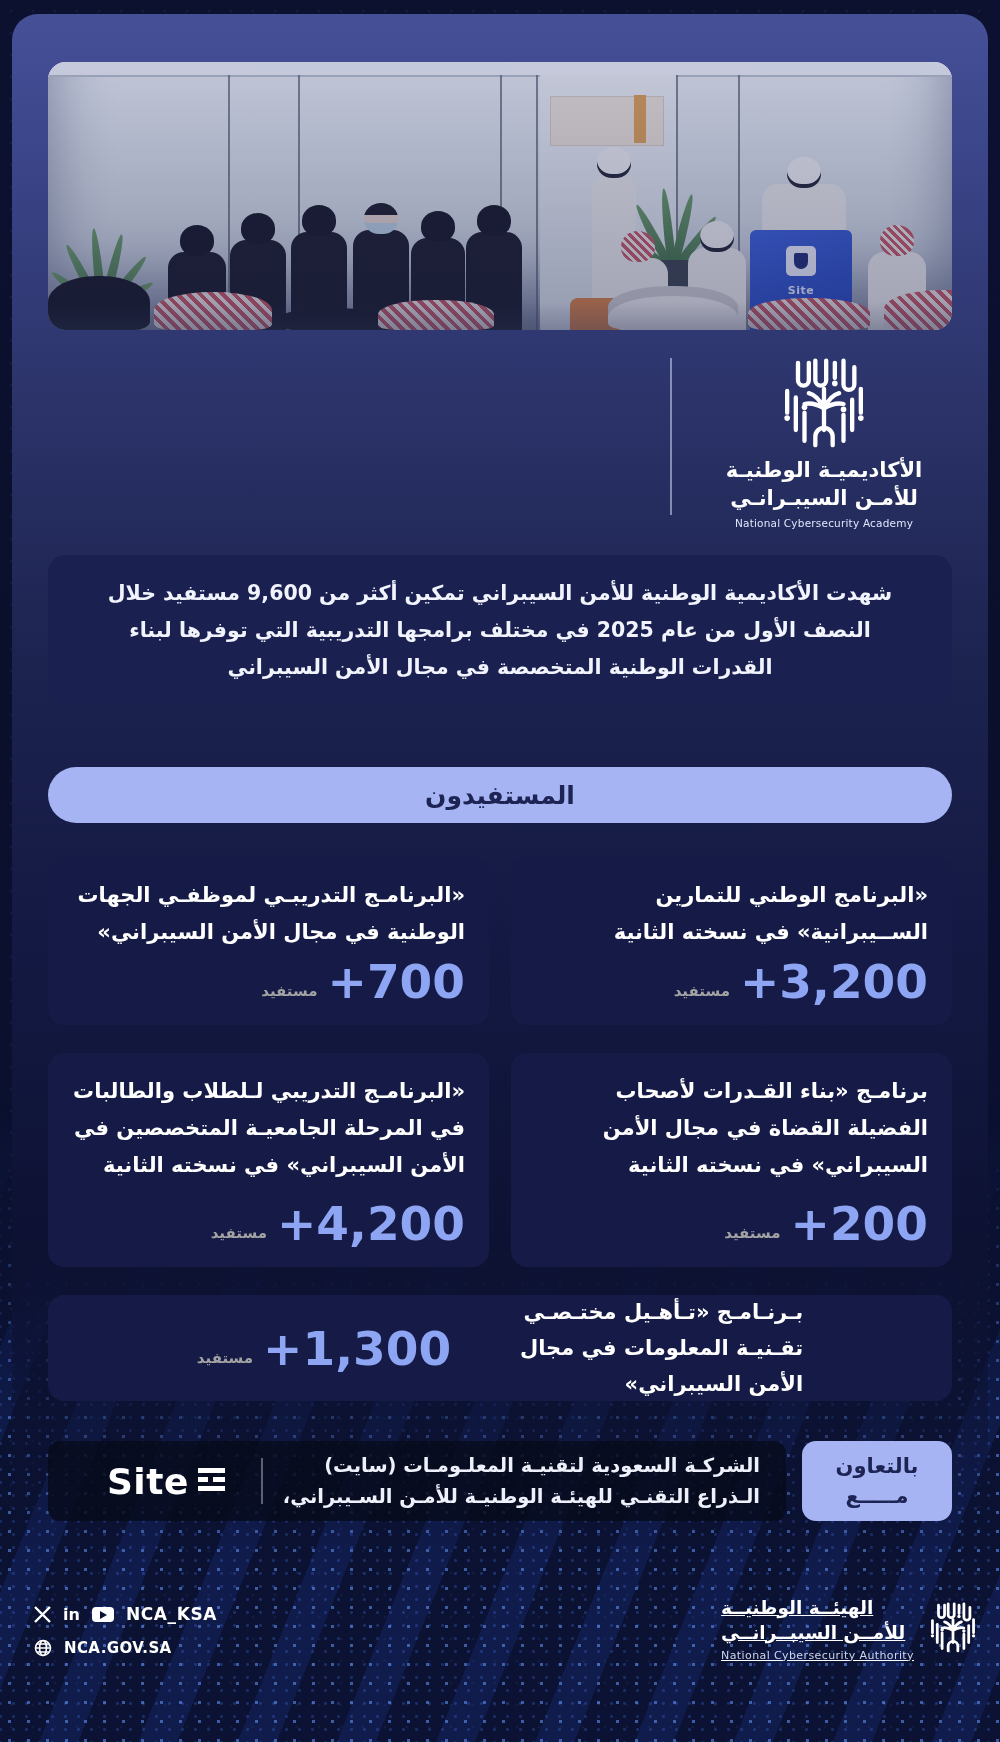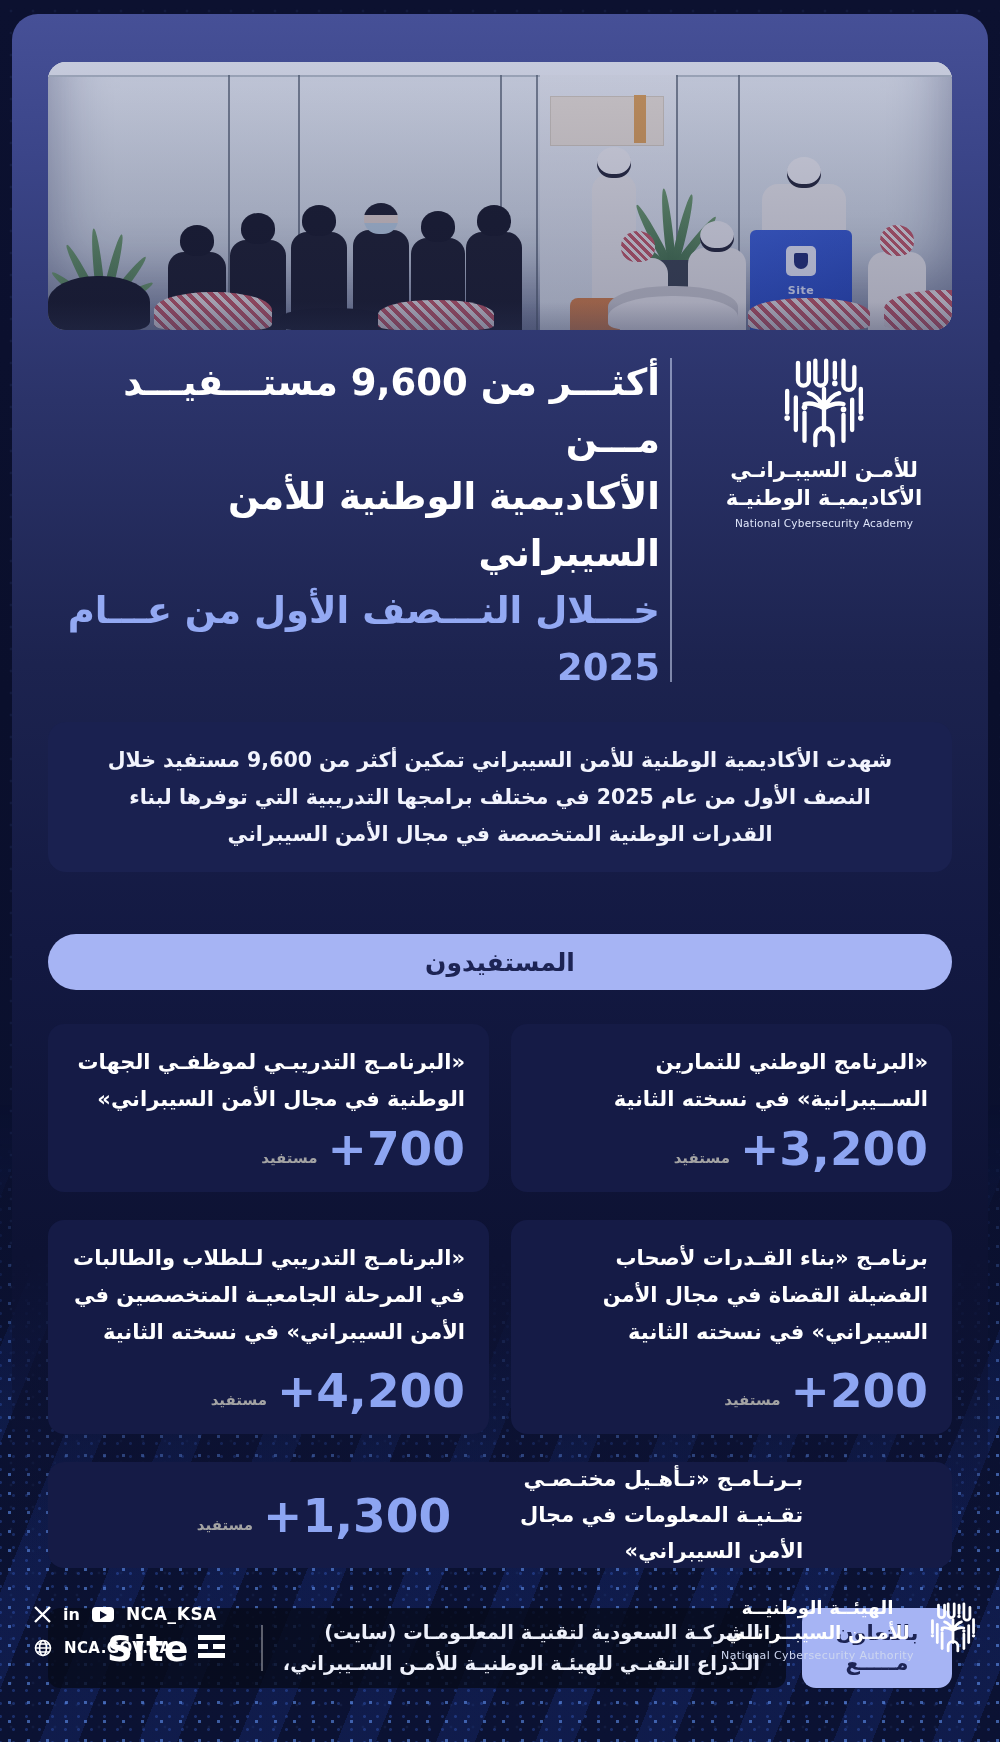--- a/index.html
+++ b/index.html
@@ -105,21 +105,21 @@
   .social{position:absolute;left:22px;top:16px;direction:ltr;text-align:right;}
   .social .row{display:flex;align-items:center;gap:12px;}
   .social .row+.row{margin-top:15px;}
   .handle{font-size:17px;font-weight:bold;letter-spacing:.6px;}
   .site-url{font-size:15px;font-weight:bold;letter-spacing:.4px;}
   .in-word{font-size:16px;font-weight:bold;}
   .yt{width:22px;height:15px;background:#fff;border-radius:4px;position:relative;}
   .yt::after{content:"";position:absolute;left:8px;top:4px;border-left:7px solid #0b1030;
       border-top:4px solid transparent;border-bottom:4px solid transparent;}
   .authority{position:absolute;right:6px;top:4px;display:flex;align-items:center;gap:10px;direction:ltr;}
-  .auth-text{text-align:center;}
+  .auth-text{text-align:left;text-decoration:underline;}
   .auth-ar{font-size:18.5px;font-weight:bold;line-height:25px;}
   .auth-en{font-size:11px;color:#cdd6f0;letter-spacing:.4px;margin-top:4px;}
 </style>
 </head>
 <body>
 
 <div class="page">
   <div class="dots-global"></div>
   <div class="streaks"></div>
   <div class="dots-bottom"></div>
@@ -198,30 +198,25 @@
             <circle cx="30" cy="51" r="2.6" fill="#fff" stroke="none"></circle>
           <path d="M82 34 v22"></path>
             <circle cx="82" cy="61" r="2.6" fill="#fff" stroke="none"></circle>
           <path d="M74 44 v28"></path>
           <path d="M66 58 v24"></path>
             <circle cx="66" cy="53" r="2.6" fill="#fff" stroke="none"></circle>
           <path d="M40 86 v-8 a8 8 0 0 1 16 0 v8"></path>
           <path d="M48 72 V52"></path>
           <path d="M48 52 Q38 46 30 48 M48 52 Q58 46 66 48 M48 52 Q42 40 34 38 M48 52 Q54 40 62 38 M48 52 Q48 38 48 34"></path>
         </svg>
+        <div class="brand-ar">الأكاديميـة الوطنيـة</div>
         <div class="brand-ar">للأمـن السيبـرانـي</div>
-        <div class="brand-ar">الأكاديميـة الوطنيـة</div>
         <div class="brand-en">National Cybersecurity Academy</div>
       </div>
       <div class="vdivider"></div>
-      <div class="headline">
-        <div>أكثـــر من 9,600 مستـــفيـــد مـــن</div>
-        <div>الأكاديمية الوطنية للأمن السيبراني</div>
-        <div class="h-accent">خـــلال النـــصف الأول من عـــام 2025</div>
-      </div>
     </div>
 
     <div class="intro-card">
       <p>شهدت الأكاديمية الوطنية للأمن السيبراني تمكين أكثر من 9,600 مستفيد خلال النصف الأول من عام 2025 في مختلف برامجها التدريبية التي توفرها لبناء القدرات الوطنية المتخصصة في مجال الأمن السيبراني</p>
     </div>
 
     <div class="section-pill">
       <span>المستفيدون</span>
     </div>
 

